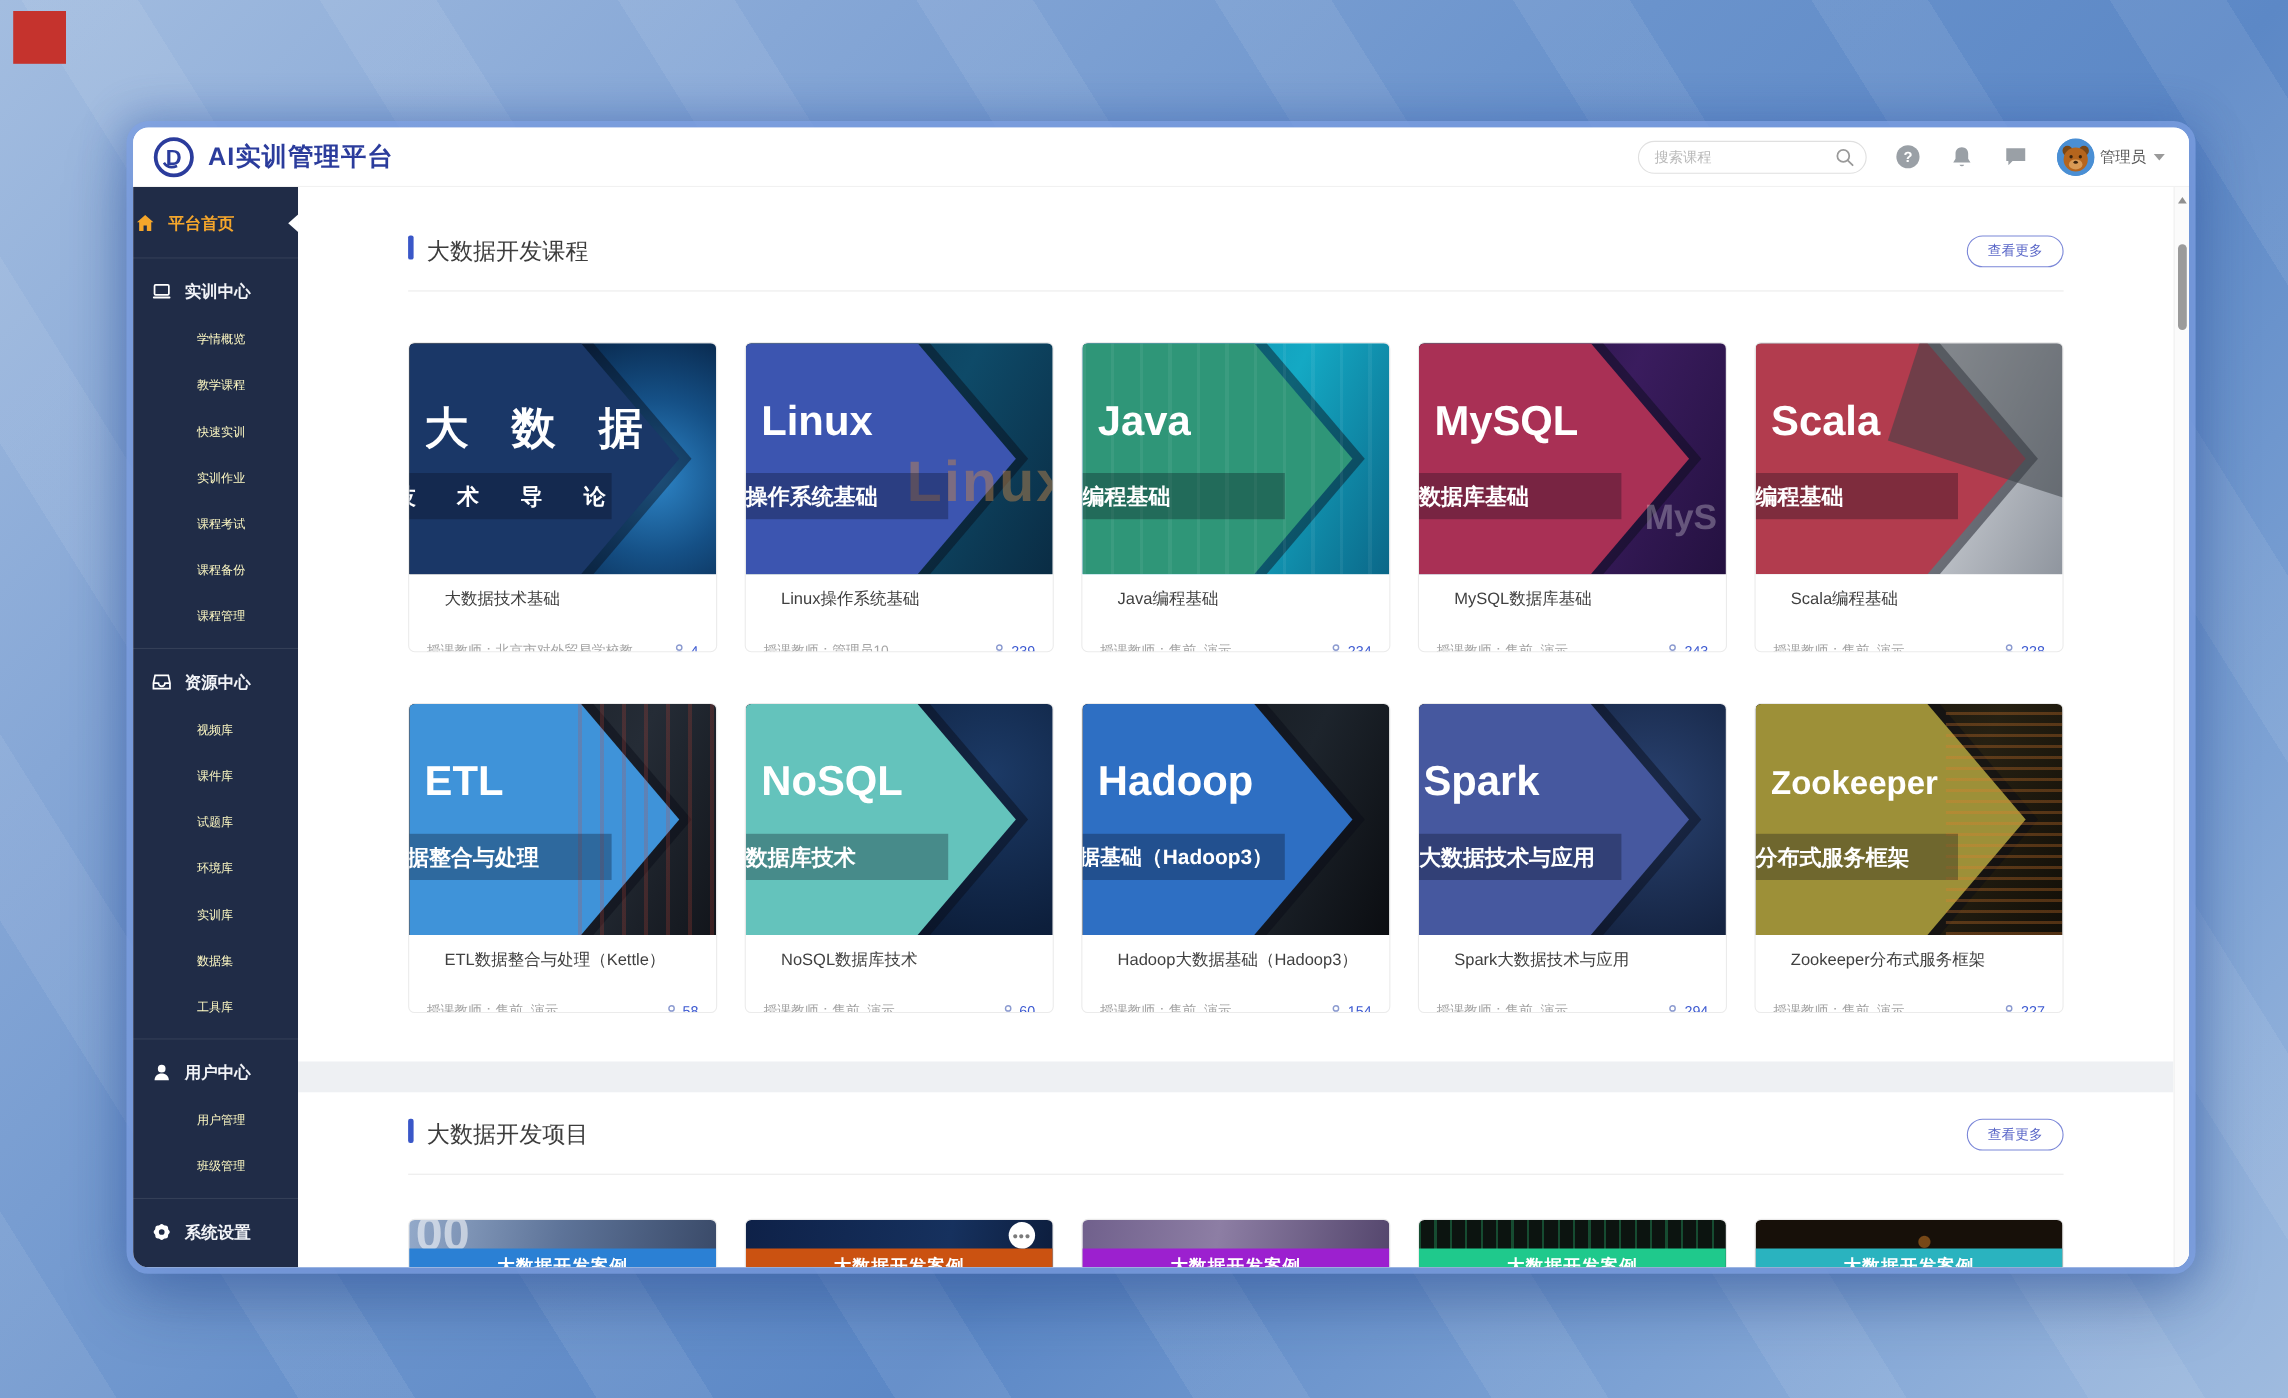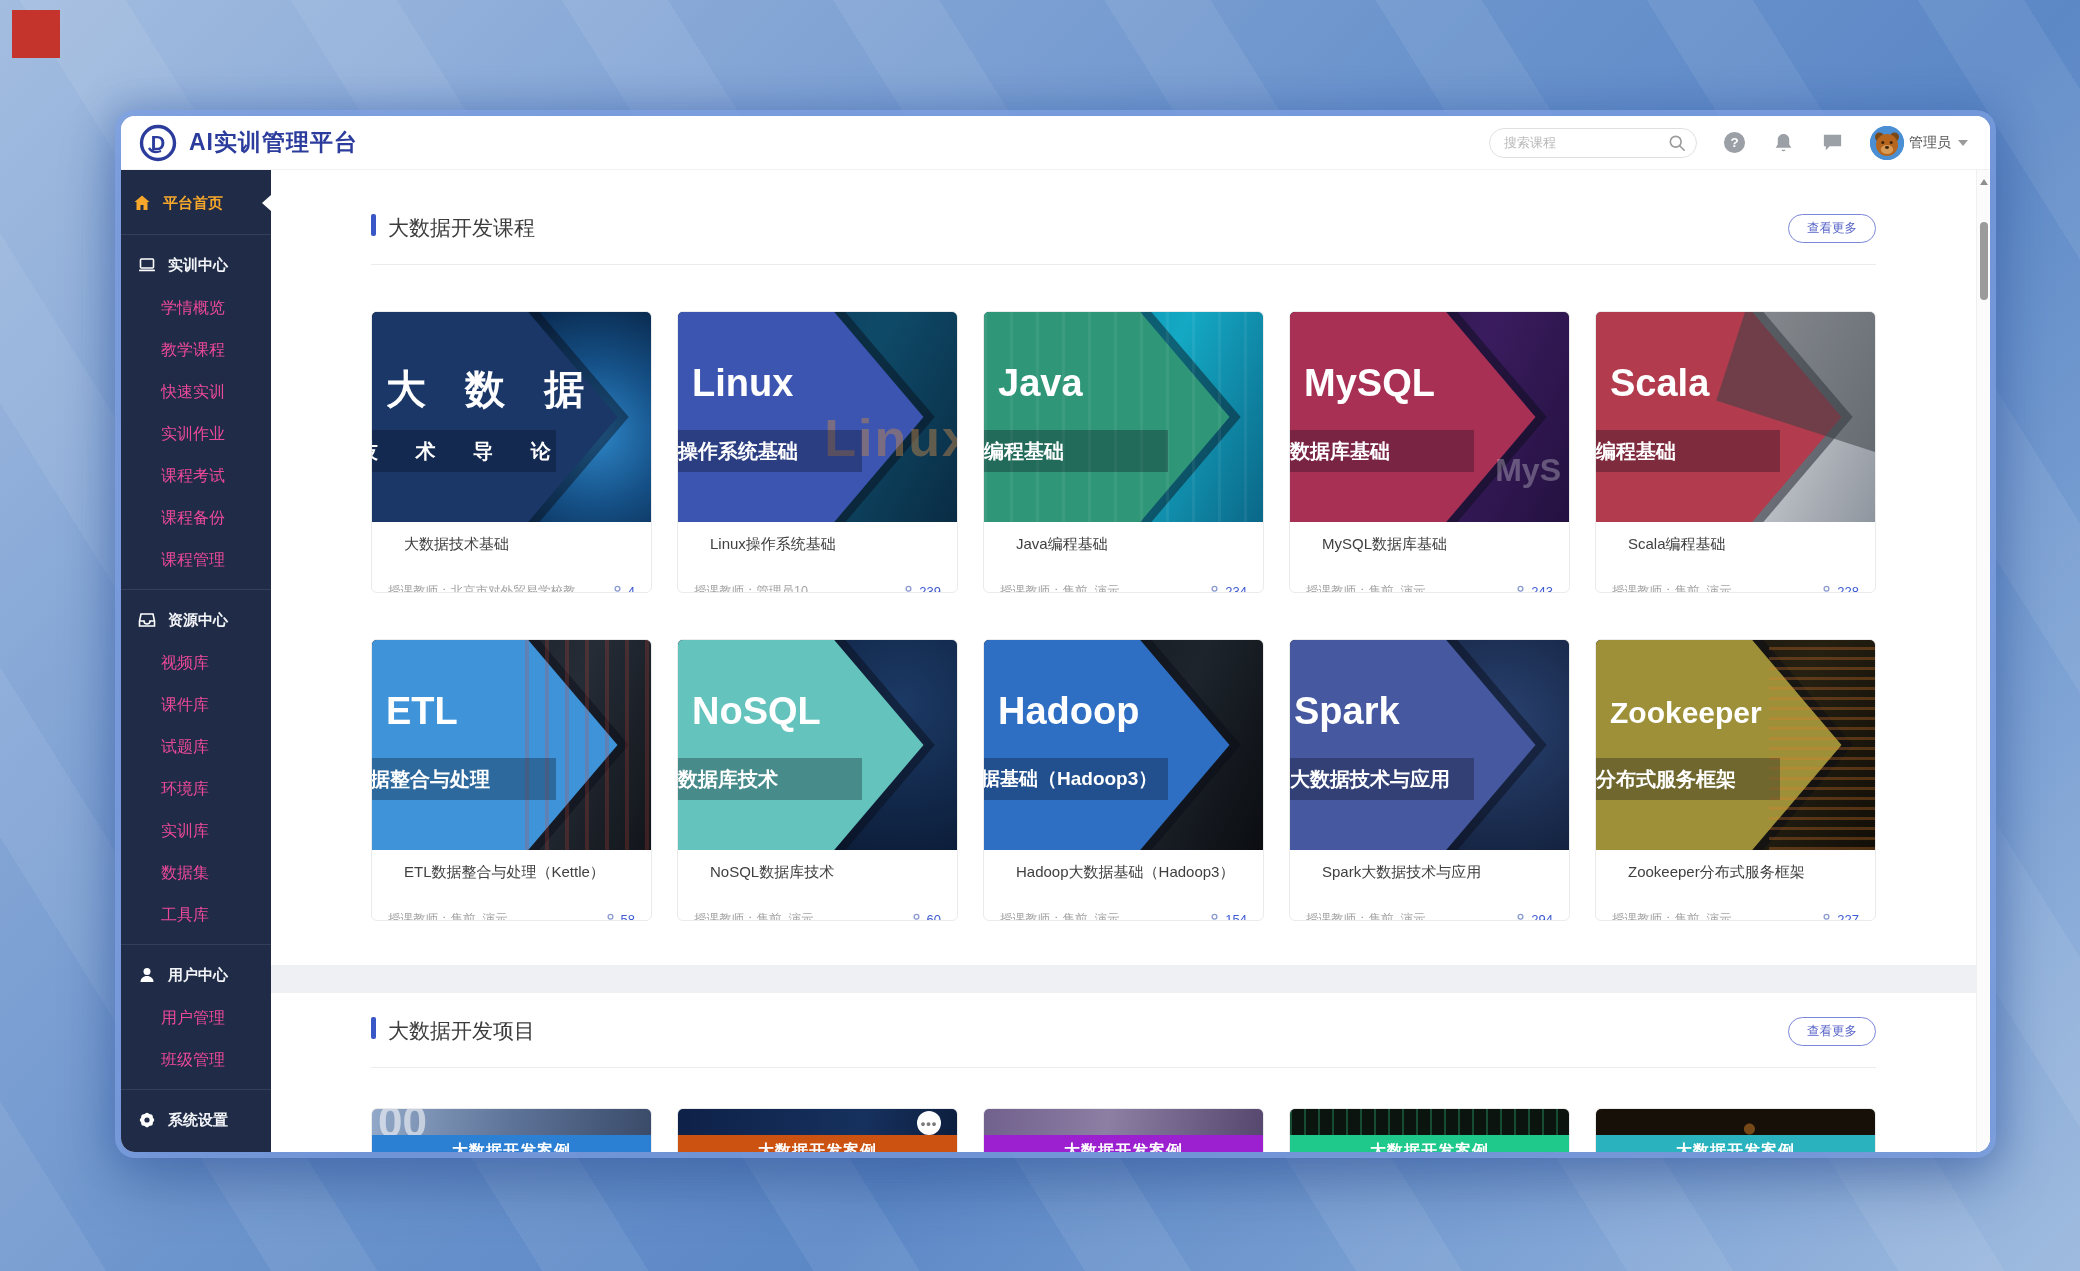--- a/index.html
+++ b/index.html
@@ -34,26 +34,26 @@
   .user-chip { display:flex; align-items:center; gap:5px; cursor:pointer; }
   .avatar { width:34px; height:34px; border-radius:50%; overflow:hidden; background:#4a8fd4; }
   .user-name { font-size:14px; color:#555; }
   .caret { width:0; height:0; border-left:5px solid transparent; border-right:5px solid transparent; border-top:6px solid #9a9a9a; margin-left:2px; }
 
   
   .win-body { display:flex; height:982px; }
 
   
   .sidebar { width:150px; flex:0 0 auto; background:#202c47; position:relative; padding-top:10px; color:#fff; }
-  .sb-item { display:flex; align-items:center; height:46px; padding-left:12px; gap:12px; cursor:pointer; }
+  .sb-item { display:flex; align-items:center; height:46px; padding-left:2px; gap:12px; cursor:pointer; }
   .sb-item .lbl { font-size:15px; }
   .sb-home .lbl { color:#f5a62b; font-weight:bold; }
   .sb-section { display:flex; align-items:center; height:44px; padding-left:17px; gap:12px; cursor:pointer; }
   .sb-section .lbl { font-size:15px; color:#f2f4f8; font-weight:bold; }
-  .sb-sub { height:42px; display:flex; align-items:center; padding-left:40px; font-size:16px; color:#ec4899; cursor:pointer; }
+  .sb-sub { height:42px; display:flex; align-items:center; padding-left:58px; font-size:11px; color:#fef9c3; cursor:pointer; }
   .sb-divider { height:1px; background:rgba(255,255,255,.09); margin:8px 0; }
   .active-marker { position:absolute; right:0; top:25px; width:0; height:0; border-top:8px solid transparent; border-bottom:8px solid transparent; border-right:9px solid #ffffff; }
   .sb-ic { width:18px; height:18px; flex:0 0 auto; }
 
   
   .main { flex:1; position:relative; background:#fff; overflow:hidden; }
   .content { position:absolute; inset:0 14px 0 0; overflow:hidden; }
   .section { padding:0 100px; }
   .sec1 { padding-top:44px; }
   .sec-head { display:flex; align-items:flex-start; height:36px; }

